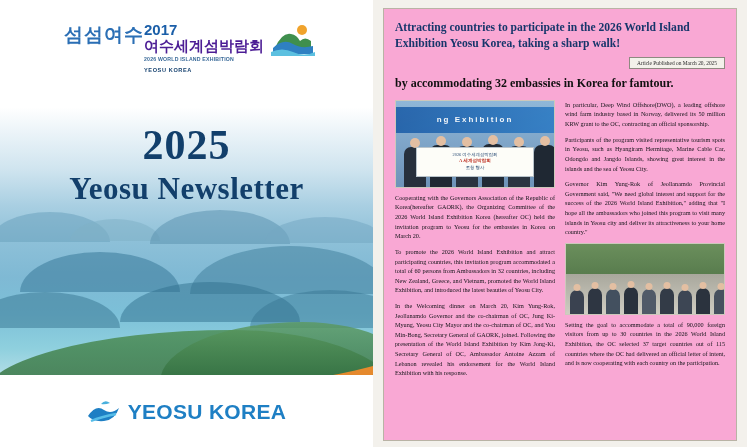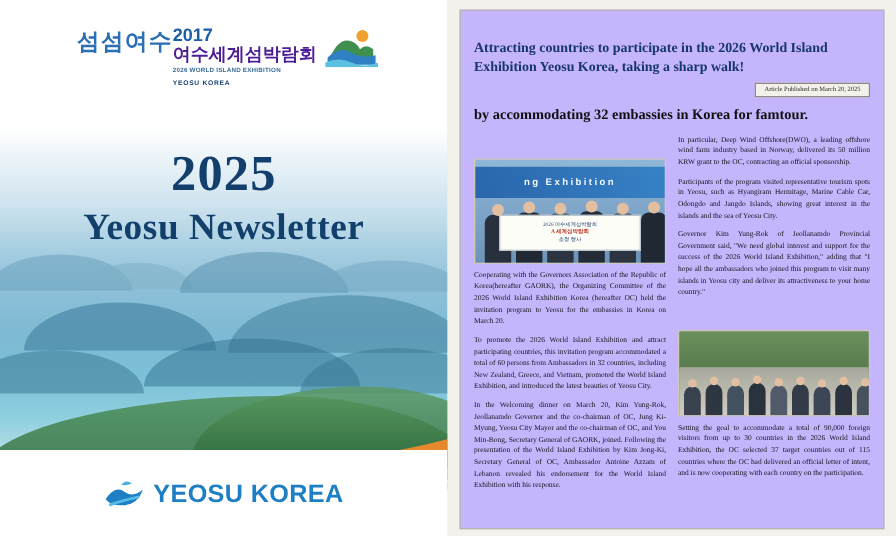--- a/index.html
+++ b/index.html
@@ -139,22 +139,22 @@
   .article {
     position: relative;
     width: 374px; height: 447px;
     background: #f3f1ec;
     padding: 8px 10px 6px 10px;
     flex: none;
   }
   .art-inner {
     width: 100%; height: 100%;
     border: 1px solid #b9b3a5;
-    background: #c4b5fd;
-    padding: 23px 11px 8px 11px;
+    background: #f9a8d4;
+    padding: 11px 11px 8px 11px;
     display: flex; flex-direction: column;
   }
   .headline {
     color: #17366b;
     font-size: 11.6px; font-weight: bold; line-height: 1.35;
     margin-bottom: 6px;
   }
   .pubbar {
     align-self: flex-end;
     border: 1px solid #8e8a80;
@@ -163,21 +163,21 @@
     background: #f3f1ea; white-space: nowrap;
   }
   .subhead {
     text-align: left; font-size: 12px; font-weight: bold; color: #111;
     margin-bottom: 8px; line-height: 1.3;
   }
   .cols { display: flex; gap: 10px; flex: 1; min-height: 0; }
   .col { width: 50%; display: flex; flex-direction: column; }
   .photo {
     width: 100%; position: relative; overflow: hidden;
-    border: 1px solid #cdc8bb; margin-bottom: 5px; margin-top: 20px;
+    border: 1px solid #cdc8bb; margin-bottom: 5px;
   }
   .photo.p1 { height: 88px; background: linear-gradient(#8fb7d8, #6e93b8); }
   .photo.p2 { height: 72px; background: linear-gradient(#9bb98f, #6e8c63); }
   .photo .banner {
     position: absolute; left: 0; top: 6px; width: 100%; height: 26px;
     background: linear-gradient(90deg,#1f5fa8,#2f7cc4);
     color: #fff; font-family: "Liberation Sans", sans-serif;
     font-size: 8px; font-weight: bold; letter-spacing: 2px;
     display: flex; align-items: center; justify-content: center; opacity: .9;
   }

